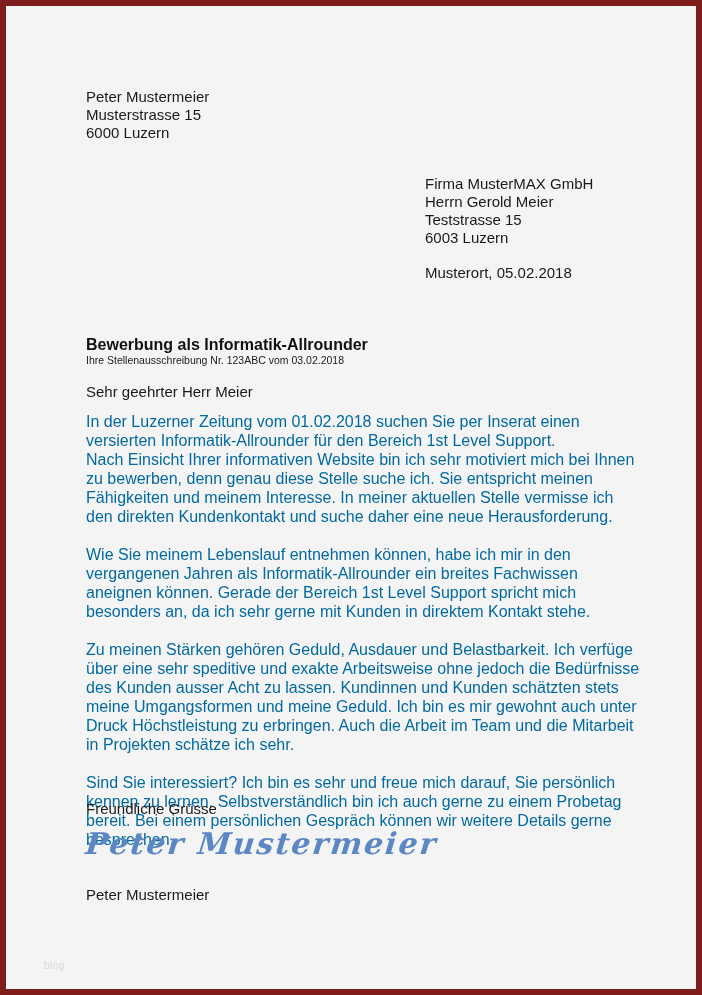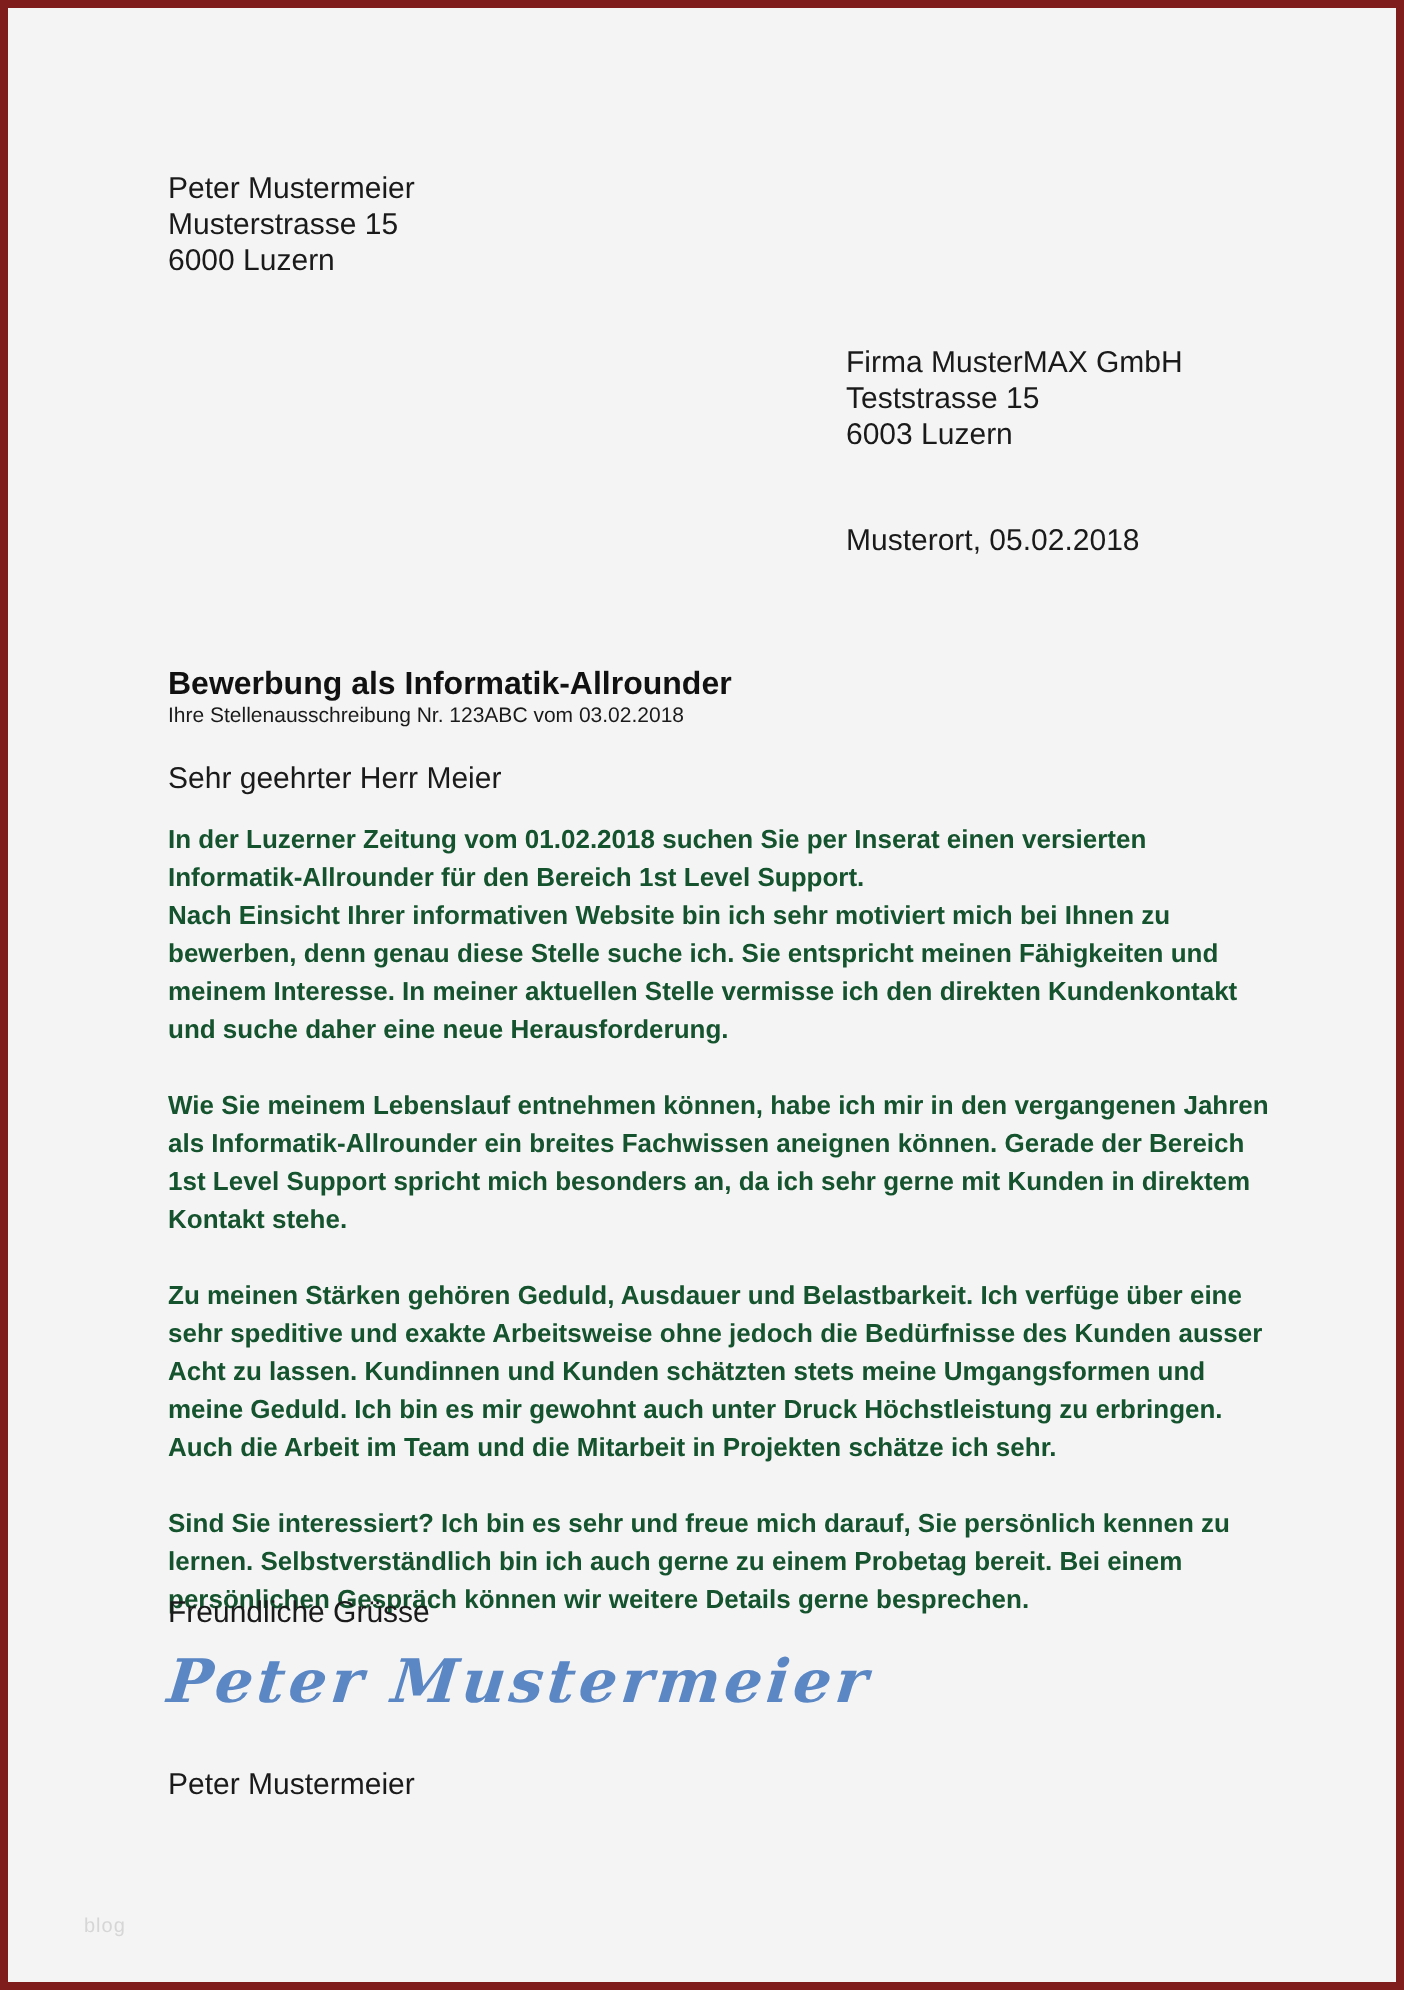--- a/index.html
+++ b/index.html
@@ -7,21 +7,21 @@
     padding: 0;
     background: #ffffff;
     font-family: "Liberation Sans", sans-serif;
   }
   .page {
     position: relative;
     width: 702px;
     height: 995px;
     box-sizing: border-box;
     background: #f4f4f4;
-    border: 4px solid #7f1d1d;
+    border: 6px solid #7f1d1d;
     overflow: hidden;
     color: #1a1a1a;
   }
   .block { position: absolute; }
   .addr-line, .body-text {
     font-size: 15px;
     line-height: 18px;
     color: #1a1a1a;
   }
   .sender   { left: 80px;  top: 82px;  }
@@ -36,25 +36,24 @@
   }
   .subject-ref {
     font-size: 10.5px;
     line-height: 13px;
     color: #1a1a1a;
   }
   .salutation { left: 80px; top: 376px; font-size: 15px; line-height: 19px; }
   .body { left: 80px; top: 406px; width: 557px; }
   .body p {
     margin: 0 0 19px 0;
-    font-size: 13px;
+    font-size: 16px;
     line-height: 19px;
     white-space: pre-line;
-    color: #14532d;
-    font-weight: bold;
+    color: #0369a1;
   }
   .closing { left: 80px; top: 793px; font-size: 15px; line-height: 19px; }
   .signature {
     left: 78px; top: 820px;
     font-family: "DejaVu Serif", serif;
     font-style: italic;
     font-weight: bold;
     font-size: 30px;
     letter-spacing: 2px;
     color: #5b87c5;
@@ -76,20 +75,21 @@
 <div class="page">
 
   <div class="block sender">
     <div class="addr-line">Peter Mustermeier</div>
     <div class="addr-line">Musterstrasse 15</div>
     <div class="addr-line">6000 Luzern</div>
   </div>
 
   <div class="block recipient">
     <div class="addr-line">Firma MusterMAX GmbH</div>
+    <div class="addr-line">Herrn Gerold Meier</div>
     <div class="addr-line">Teststrasse 15</div>
     <div class="addr-line">6003 Luzern</div>
   </div>
 
   <div class="block date">Musterort, 05.02.2018</div>
 
   <div class="block subject">
     <div class="subject-title">Bewerbung als Informatik-Allrounder</div>
     <div class="subject-ref">Ihre Stellenausschreibung Nr. 123ABC vom 03.02.2018</div>
   </div>

